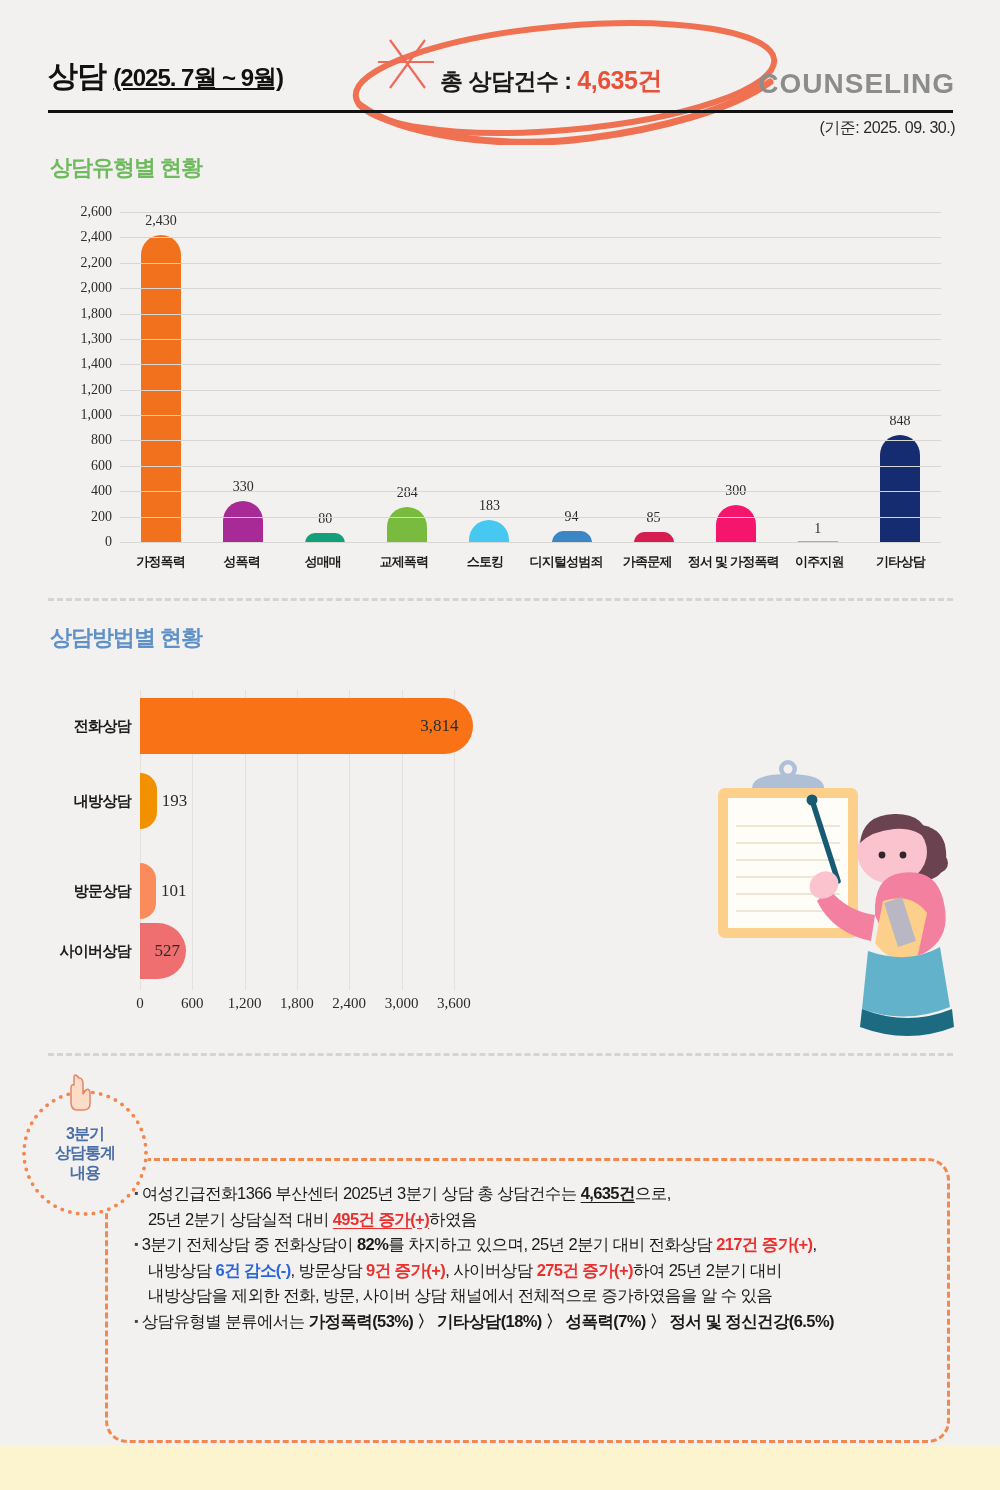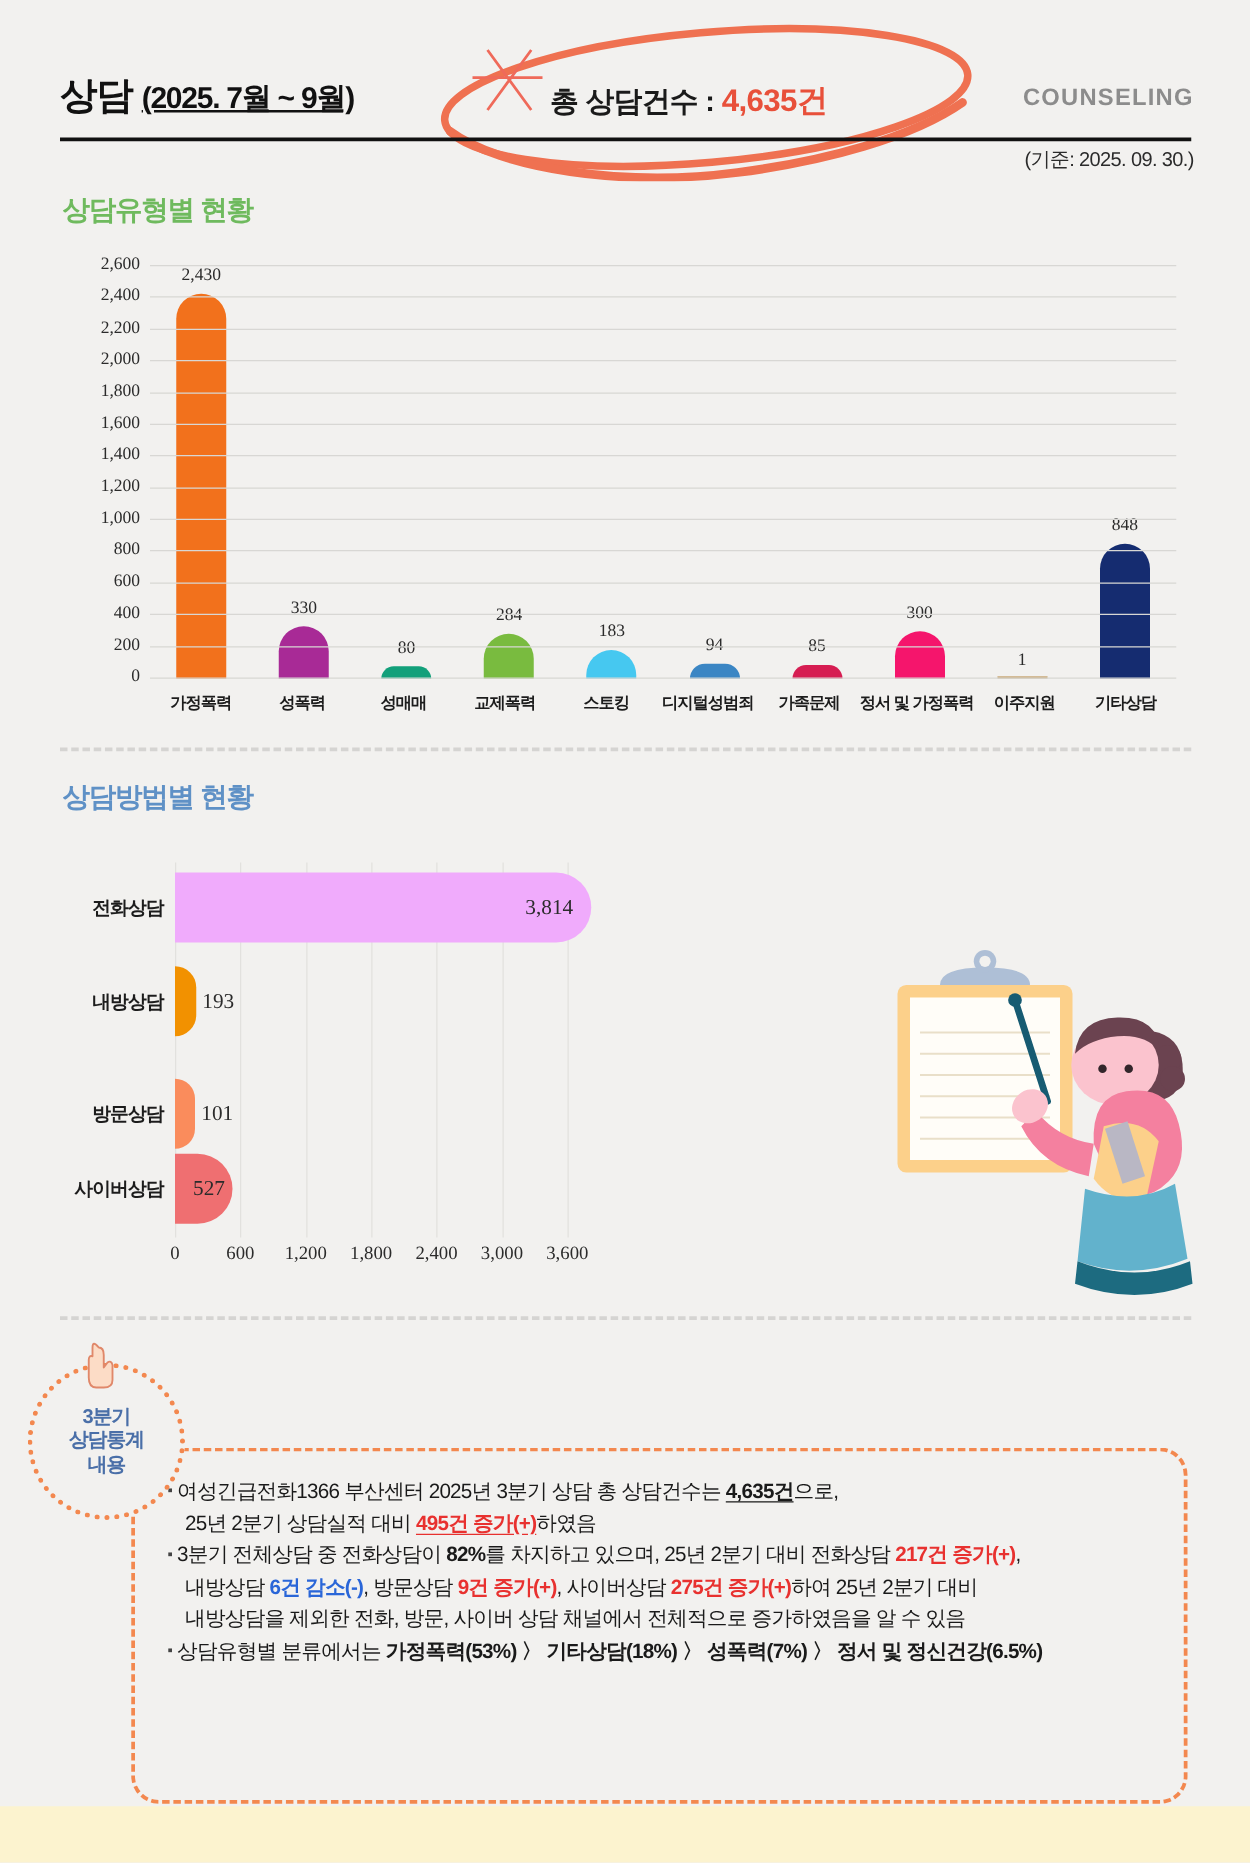--- a/index.html
+++ b/index.html
@@ -10,21 +10,21 @@
     color:#222;
   }
   .page{position:absolute;inset:0;}
 
   
   .header{position:absolute;left:0;top:0;width:1000px;height:150px;}
   .hdr-title{position:absolute;left:48px;top:56px;font-size:30px;font-weight:bold;color:#111;letter-spacing:-1px;white-space:nowrap;}
   .hdr-title .sub{font-size:24px;font-weight:bold;text-decoration:underline;}
   .hdr-total{position:absolute;left:440px;top:64px;font-size:23px;font-weight:bold;color:#1a1a1a;white-space:nowrap;letter-spacing:-0.5px;}
   .hdr-total .num{color:#e8503a;font-size:25px;}
-  .hdr-en{position:absolute;right:45px;top:68px;font-size:19px;font-weight:bold;color:#8c8c8c;letter-spacing:1px;}
+  .hdr-en{position:absolute;right:45px;top:68px;font-size:28px;font-weight:bold;color:#8c8c8c;letter-spacing:1px;}
   .hdr-rule{position:absolute;left:48px;top:110px;width:905px;height:3px;background:#111;}
   .hdr-asof{position:absolute;right:45px;top:118px;font-size:16px;color:#2b2b2b;letter-spacing:-0.5px;}
   .scribble{position:absolute;left:330px;top:10px;width:480px;height:135px;pointer-events:none;}
 
   
   .sec-h{position:absolute;font-size:22px;font-weight:bold;letter-spacing:-1px;}
   .sec-h.green{left:50px;top:153px;color:#6fba5e;}
   .sec-h.blue{left:50px;top:623px;color:#5f91c6;}
 
   
@@ -171,21 +171,21 @@
         <div class="v-grid" style="bottom: 126.923px;">
           <span class="v-axis-lbl">1,000</span>
         </div>
         <div class="v-grid" style="bottom: 152.308px;">
           <span class="v-axis-lbl">1,200</span>
         </div>
         <div class="v-grid" style="bottom: 177.692px;">
           <span class="v-axis-lbl">1,400</span>
         </div>
         <div class="v-grid" style="bottom: 203.077px;">
-          <span class="v-axis-lbl">1,600</span>
+          <span class="v-axis-lbl">1,300</span>
         </div>
         <div class="v-grid" style="bottom: 228.462px;">
           <span class="v-axis-lbl">1,800</span>
         </div>
         <div class="v-grid" style="bottom: 253.846px;">
           <span class="v-axis-lbl">2,000</span>
         </div>
         <div class="v-grid" style="bottom: 279.231px;">
           <span class="v-axis-lbl">2,200</span>
         </div>
@@ -218,21 +218,21 @@
     <div class="h-plot" id="hplot">
         <div class="h-vgrid" style="left: 0px;"></div>
         <div class="h-vgrid" style="left: 52.3077px;"></div>
         <div class="h-vgrid" style="left: 104.615px;"></div>
         <div class="h-vgrid" style="left: 156.923px;"></div>
         <div class="h-vgrid" style="left: 209.231px;"></div>
         <div class="h-vgrid" style="left: 261.538px;"></div>
         <div class="h-vgrid" style="left: 313.846px;"></div>
         <div class="h-row" style="top: 8px; left: 0px;">
           <div class="h-lbl">전화상담</div>
-          <div class="h-bar" style="width: 332.503px; background: #f0abfc;">
+          <div class="h-bar" style="width: 332.503px; background: #f97316;">
             <span class="h-inval">3,814</span>
           </div>
         </div>
         <div class="h-row" style="top: 83px; left: 0px;">
           <div class="h-lbl">내방상담</div>
           <div class="h-bar" style="width: 16.8256px; background: rgb(242, 145, 0);"></div>
           <span class="h-outval">193</span>
         </div>
         <div class="h-row" style="top: 173px; left: 0px;">
           <div class="h-lbl">방문상담</div>

